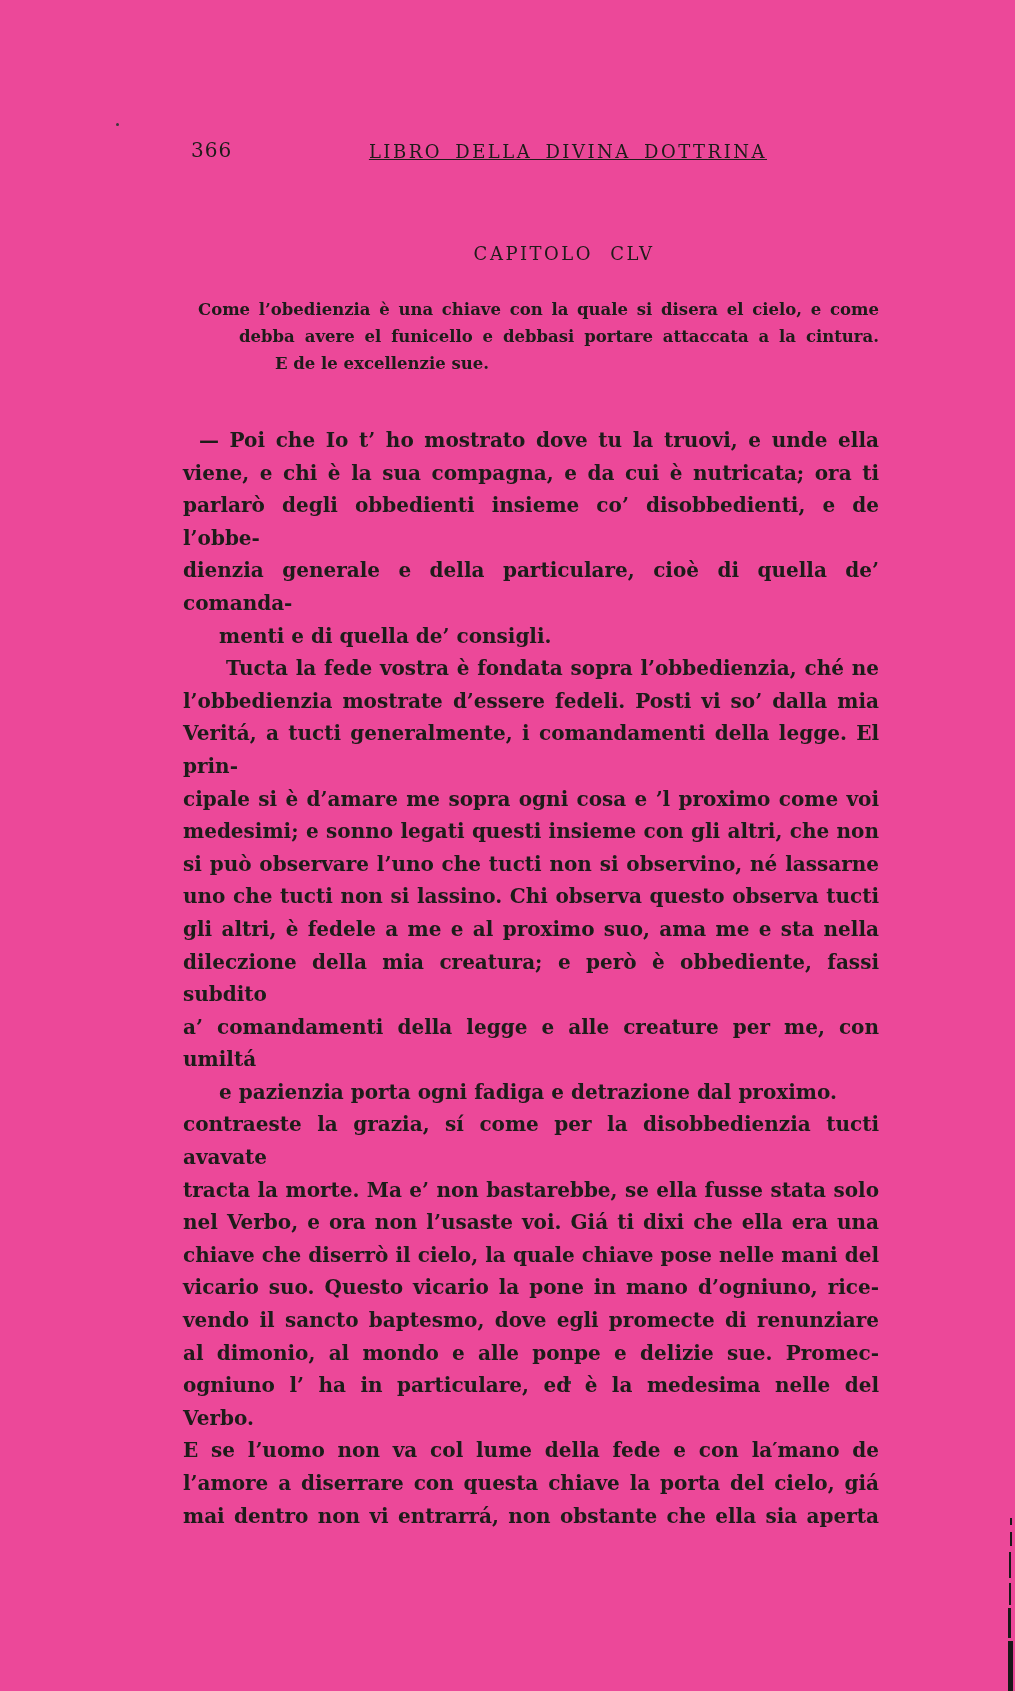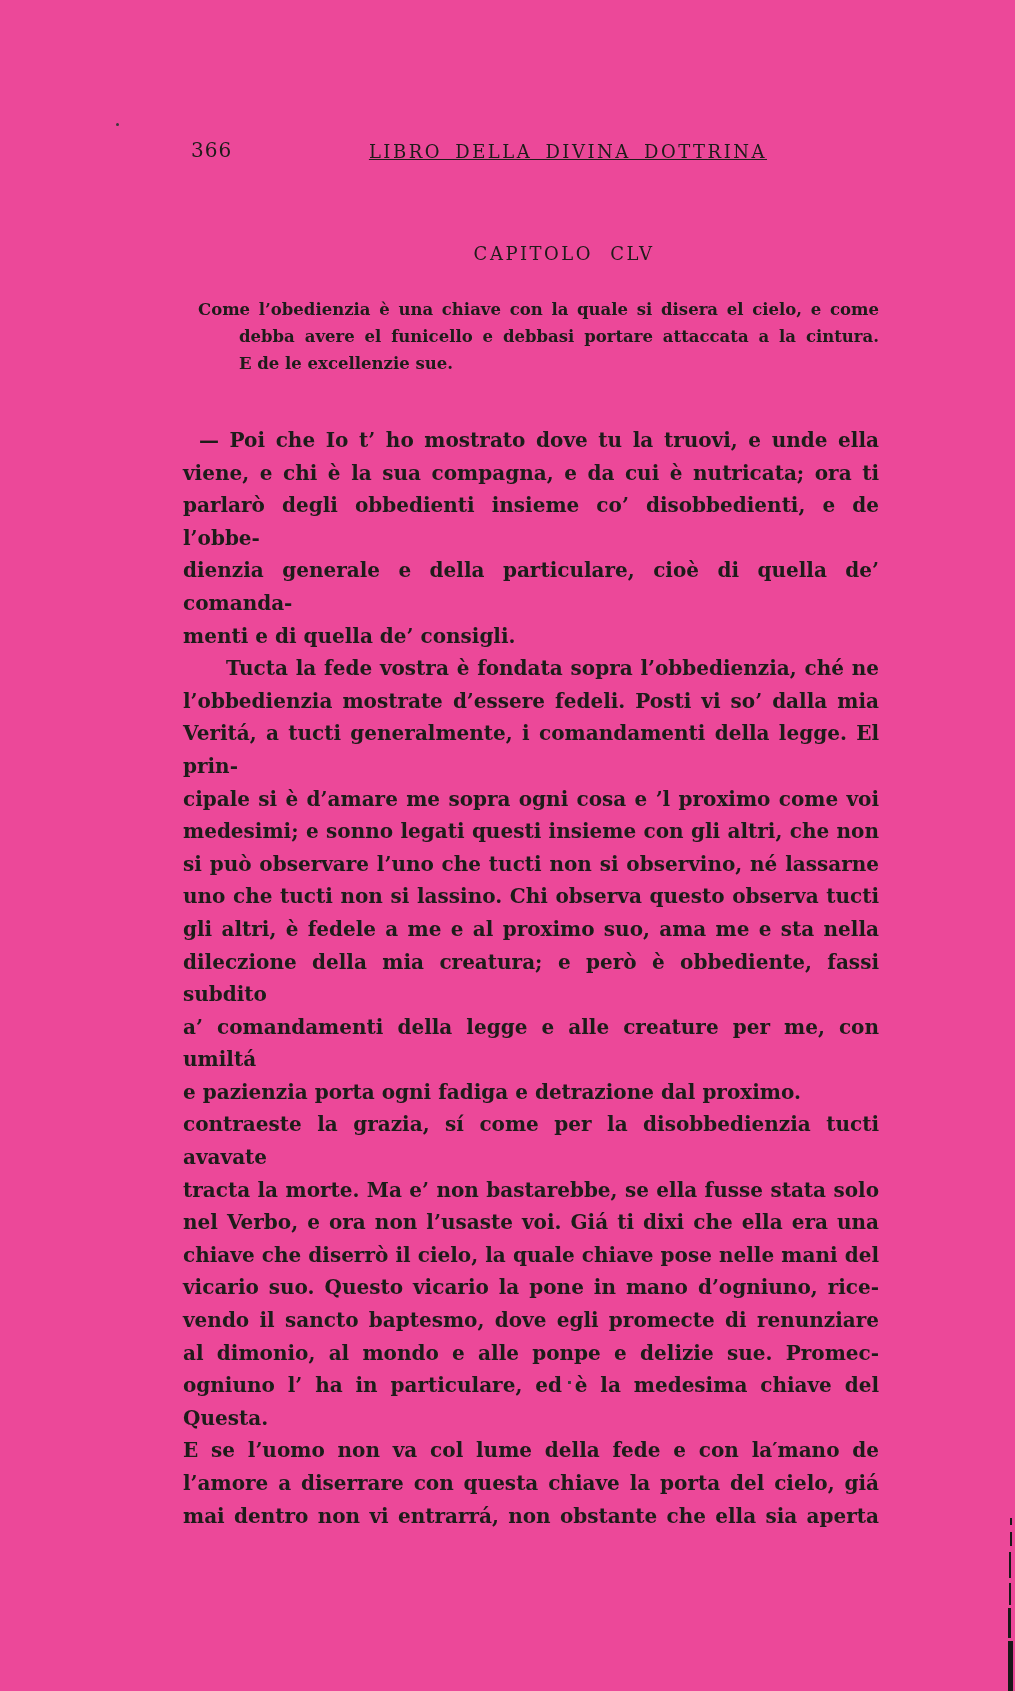--- a/index.html
+++ b/index.html
@@ -59,20 +59,21 @@
     line-height: 32.6px;
   }
   .tline {
     text-align: justify;
     text-align-last: justify;
     text-justify: inter-word;
     font-weight: bold;
   }
   .tline.last {
     text-align-last: left;
+    margin-left: 36px;
   }
   
   .speck {
     position: absolute;
     background: #3a3a3a;
     border-radius: 50%;
   }
   .edge-seg {
     position: absolute;
     background: #191919;
@@ -117,21 +118,21 @@
         <div class="tline last">e pazienzia porta ogni fadiga e detrazione dal proximo.</div>
       </div>
     <div>
         <div class="tline">contraeste la grazia, sí come per la disobbedienzia tucti avavate</div>
         <div class="tline">tracta la morte. Ma e’ non bastarebbe, se ella fusse stata solo</div>
         <div class="tline">nel Verbo, e ora non l’usaste voi. Giá ti dixi che ella era una</div>
         <div class="tline">chiave che diserrò il cielo, la quale chiave pose nelle mani del</div>
         <div class="tline">vicario suo. Questo vicario la pone in mano d’ogniuno, rice-</div>
         <div class="tline">vendo il sancto baptesmo, dove egli promecte di renunziare</div>
         <div class="tline">al dimonio, al mondo e alle ponpe e delizie sue. Promec-</div>
-        <div class="tline">ogniuno l’ ha in particulare, ed è la medesima chiave del Questa.</div>
+        <div class="tline">ogniuno l’ ha in particulare, ed è la medesima nelle del Verbo.</div>
         <div class="tline">E se l’uomo non va col lume della fede e con la′mano de</div>
         <div class="tline">l’amore a diserrare con questa chiave la porta del cielo, giá</div>
         <div class="tline">mai dentro non vi entrarrá, non obstante che ella sia aperta</div>
       </div>
   </div>
 
   <div class="speck" style="left:116px; top:123px; width:3px; height:3px;"></div>
   <div class="speck" style="left:568px; top:1381px; width:3px; height:3px; border-radius:0;"></div>
 
   <div class="edge-seg" style="left:1010px; top:1518px; width:2px; height:7px;"></div>

